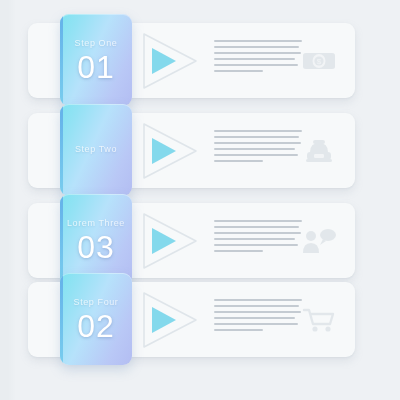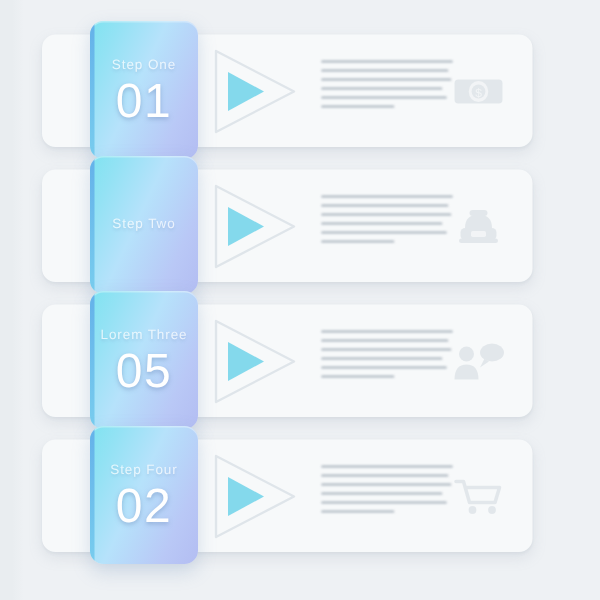--- a/index.html
+++ b/index.html
@@ -35,21 +35,21 @@
     height: 75px;
     background: #f7f9fa;
     border-radius: 9px;
     box-shadow:
       0 4px 9px rgba(140, 155, 170, 0.17),
       0 1px 2px rgba(140, 155, 170, 0.10);
   }
   .step-card.r0 { top: 23px; }
   .step-card.r1 { top: 113px; }
   .step-card.r2 { top: 203px; }
-  .step-card.r3 { top: 293px; }
+  .step-card.r3 { top: 282px; }
 
   
   .step-tile {
     position: absolute;
     left: 32px;
     top: -9px;
     width: 72px;
     height: 92px;
     border-radius: 9px;
     background: linear-gradient(115deg,
@@ -219,21 +219,21 @@
         <rect x="9" y="2" width="12" height="4" rx="2" fill="#cfd7dd"></rect>
         <rect x="10" y="16" width="10" height="4" rx="1.2" fill="#eef1f4"></rect>
         <rect x="2" y="21" width="26" height="3" rx="1.5" fill="#cfd7dd"></rect>
       </svg>
     </div>
   </div>
 
   <div class="step-card r2">
     <div class="step-tile">
       <div class="tile-label">Lorem Three</div>
-      <div class="tile-number">05</div>
+      <div class="tile-number">03</div>
     </div>
 
     <div class="arrow-wrap">
       <svg width="64" height="60" viewBox="0 0 64 60" aria-hidden="true">
         <polygon points="8,3 60,30 8,57" fill="none" stroke="#dfe5ea" stroke-width="1.6" stroke-linejoin="round"></polygon>
         <polygon points="16,17 40,30 16,43" fill="#7ad6ea" opacity="0.92"></polygon>
       </svg>
     </div>
 
     <div class="copy-block">

